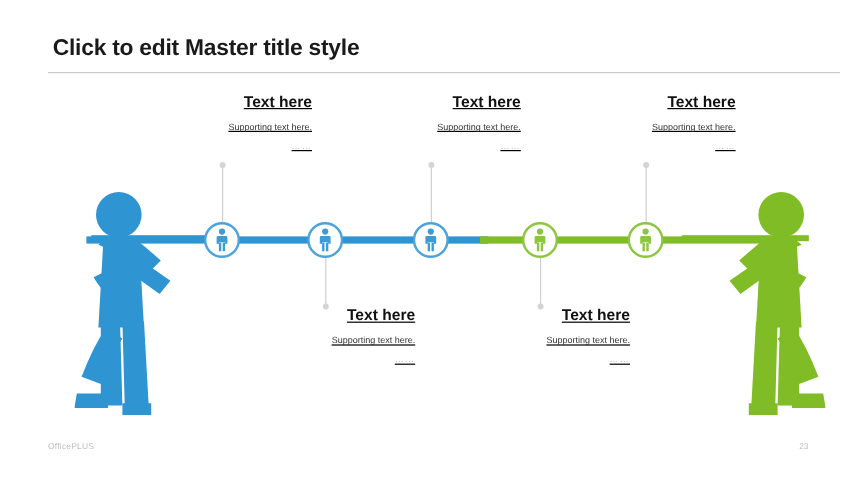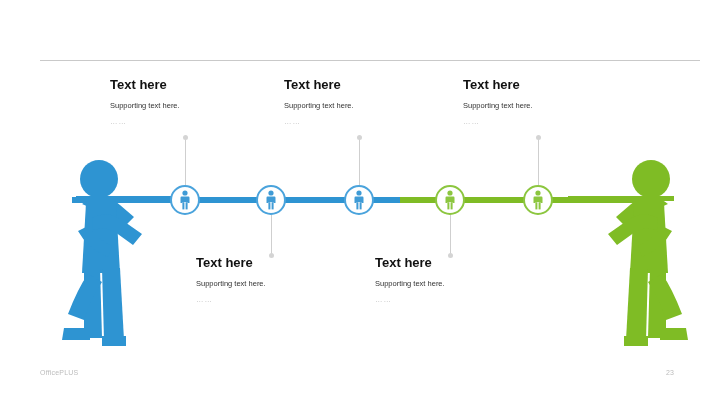--- a/index.html
+++ b/index.html
@@ -17,21 +17,21 @@
     position:absolute;left:44px;top:30px;
     font-size:19px;font-weight:bold;color:#1a1a1a;
     letter-spacing:-0.2px;white-space:nowrap;
   }
   .title-rule{
     position:absolute;left:40px;top:60px;width:660px;height:1px;
     background:#c9c9c9;
   }
 
   
-  .callout{position:absolute;text-align:left;width:150px;}
+  .callout{position:absolute;text-align:right;width:150px;text-decoration:underline;}
   .callout .head{
     font-size:13px;font-weight:bold;color:#111;line-height:1.1;
     white-space:nowrap;
   }
   .callout .sub{
     font-size:7.5px;color:#333;margin-top:9px;white-space:nowrap;
   }
   .callout .dots{
     font-size:7.5px;color:#b9b9b9;margin-top:7px;letter-spacing:1px;
   }
@@ -66,20 +66,21 @@
   .footer-right{
     position:absolute;left:666px;top:369px;
     font-size:7px;color:#bcbcbc;
   }
 </style>
 </head>
 <body>
 
 <div class="slide">
 
+  <div class="title">Click to edit Master title style</div>
   <div class="title-rule"></div>
 
   <div class="leader" style="left:185px;top:137px;height:48px;"></div>
   <div class="leader-dot" style="left:185px;top:135px;"></div>
 
   <div class="leader" style="left:359px;top:137px;height:48px;"></div>
   <div class="leader-dot" style="left:359px;top:135px;"></div>
 
   <div class="leader" style="left:538px;top:137px;height:48px;"></div>
   <div class="leader-dot" style="left:538px;top:135px;"></div>

